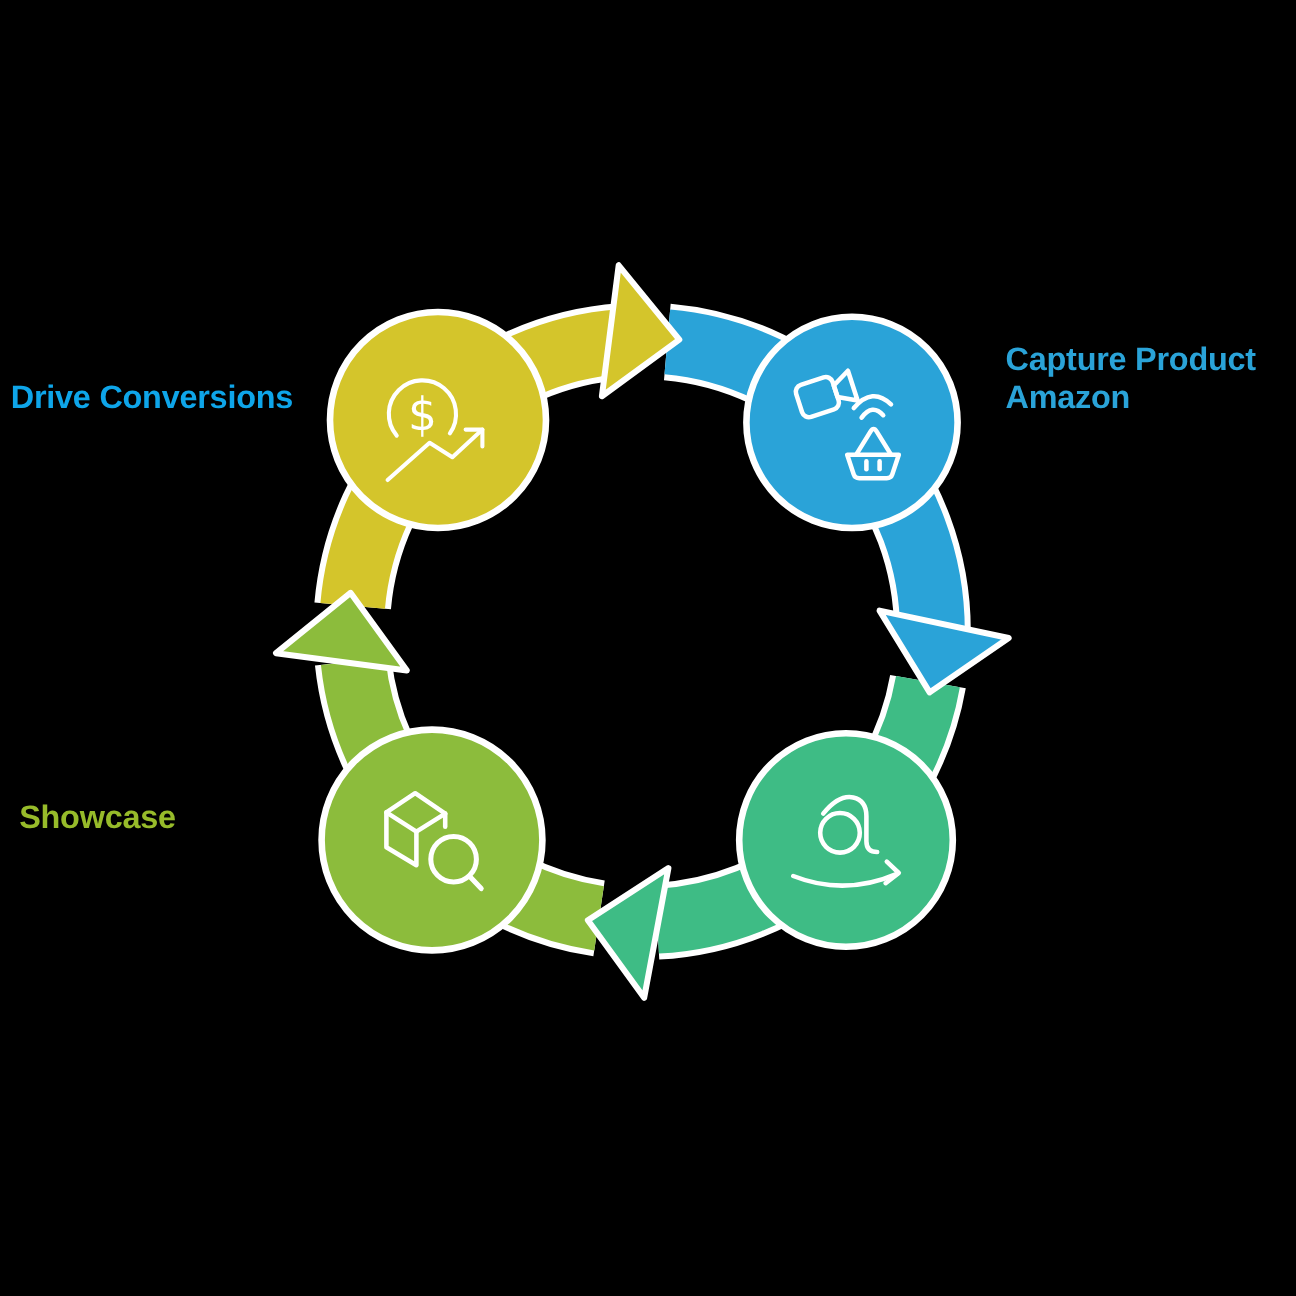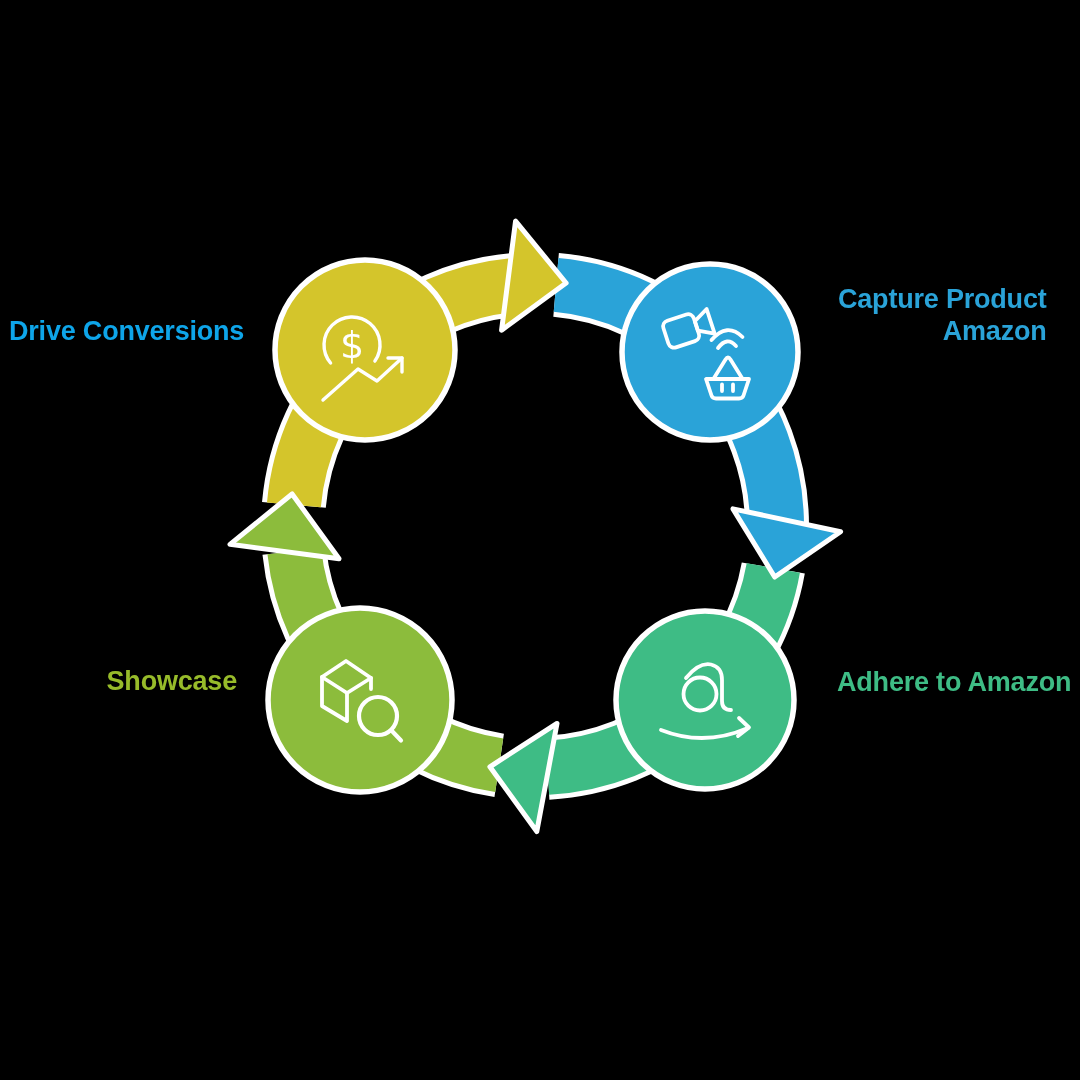--- a/index.html
+++ b/index.html
@@ -7,21 +7,21 @@
          font-family:"Liberation Sans","DejaVu Sans",sans-serif;}
   #cycle-svg{position:absolute;left:0;top:0;}
   .band-outline{fill:none;stroke:#fff;stroke-width:64;stroke-linecap:butt;}
   .band{fill:none;stroke-width:54;stroke-linecap:butt;}
   .arrowhead{stroke:#fff;stroke-width:5;stroke-linejoin:round;}
   .node-circle{stroke:#fff;stroke-width:5.5;}
   .icon{fill:none;stroke:#fff;stroke-width:3.8;stroke-linecap:round;stroke-linejoin:round;}
   .icon-thin{stroke-width:3.4;}
   .label{position:absolute;font-weight:700;font-size:27px;line-height:32px;letter-spacing:-0.2px;}
   .label span{display:block;white-space:nowrap;}
-  .label-right{text-align:right;}
+  .label-right{text-align:left;padding-left:16px;}
   .dollar-glyph{font-family:"DejaVu Sans",sans-serif;font-size:38px;fill:#fff;}
 </style>
 </head>
 <body>
 
 <div id="stage">
 
   <svg id="cycle-svg" width="1080" height="1080" viewBox="0 0 1080 1080">
 
     <g>
@@ -91,26 +91,25 @@
         <path d="M 391.5 730.5 L 401 740.5" stroke-width="4.2"></path>
       </g>
     </g>
   </svg>
 
   <div class="label" style="left: 9px; top: 315px; color: #0ea5e9;">
     <span>Drive Conversions</span>
     <span></span>
   </div>
 
-  <div class="label" style="left: 838px; top: 283px; color: rgb(42, 163, 216); text-align: right;">
+  <div class="label" style="left: 838px; top: 283px; color: rgb(42, 163, 216);">
     <span>Capture Product</span>
     <span>Amazon</span>
   </div>
 
   <div class="label" style="left: 837px; top: 666px; color: rgb(62, 188, 133);">
-    <span>Adhere to Amazon</span>
   </div>
 
   <div class="label label-right" style="left: 0px; top: 665px; width: 237px; color: rgb(151, 187, 42);">
     <span>Showcase</span>
   </div>
 
 </div>
 
 </body></html>

